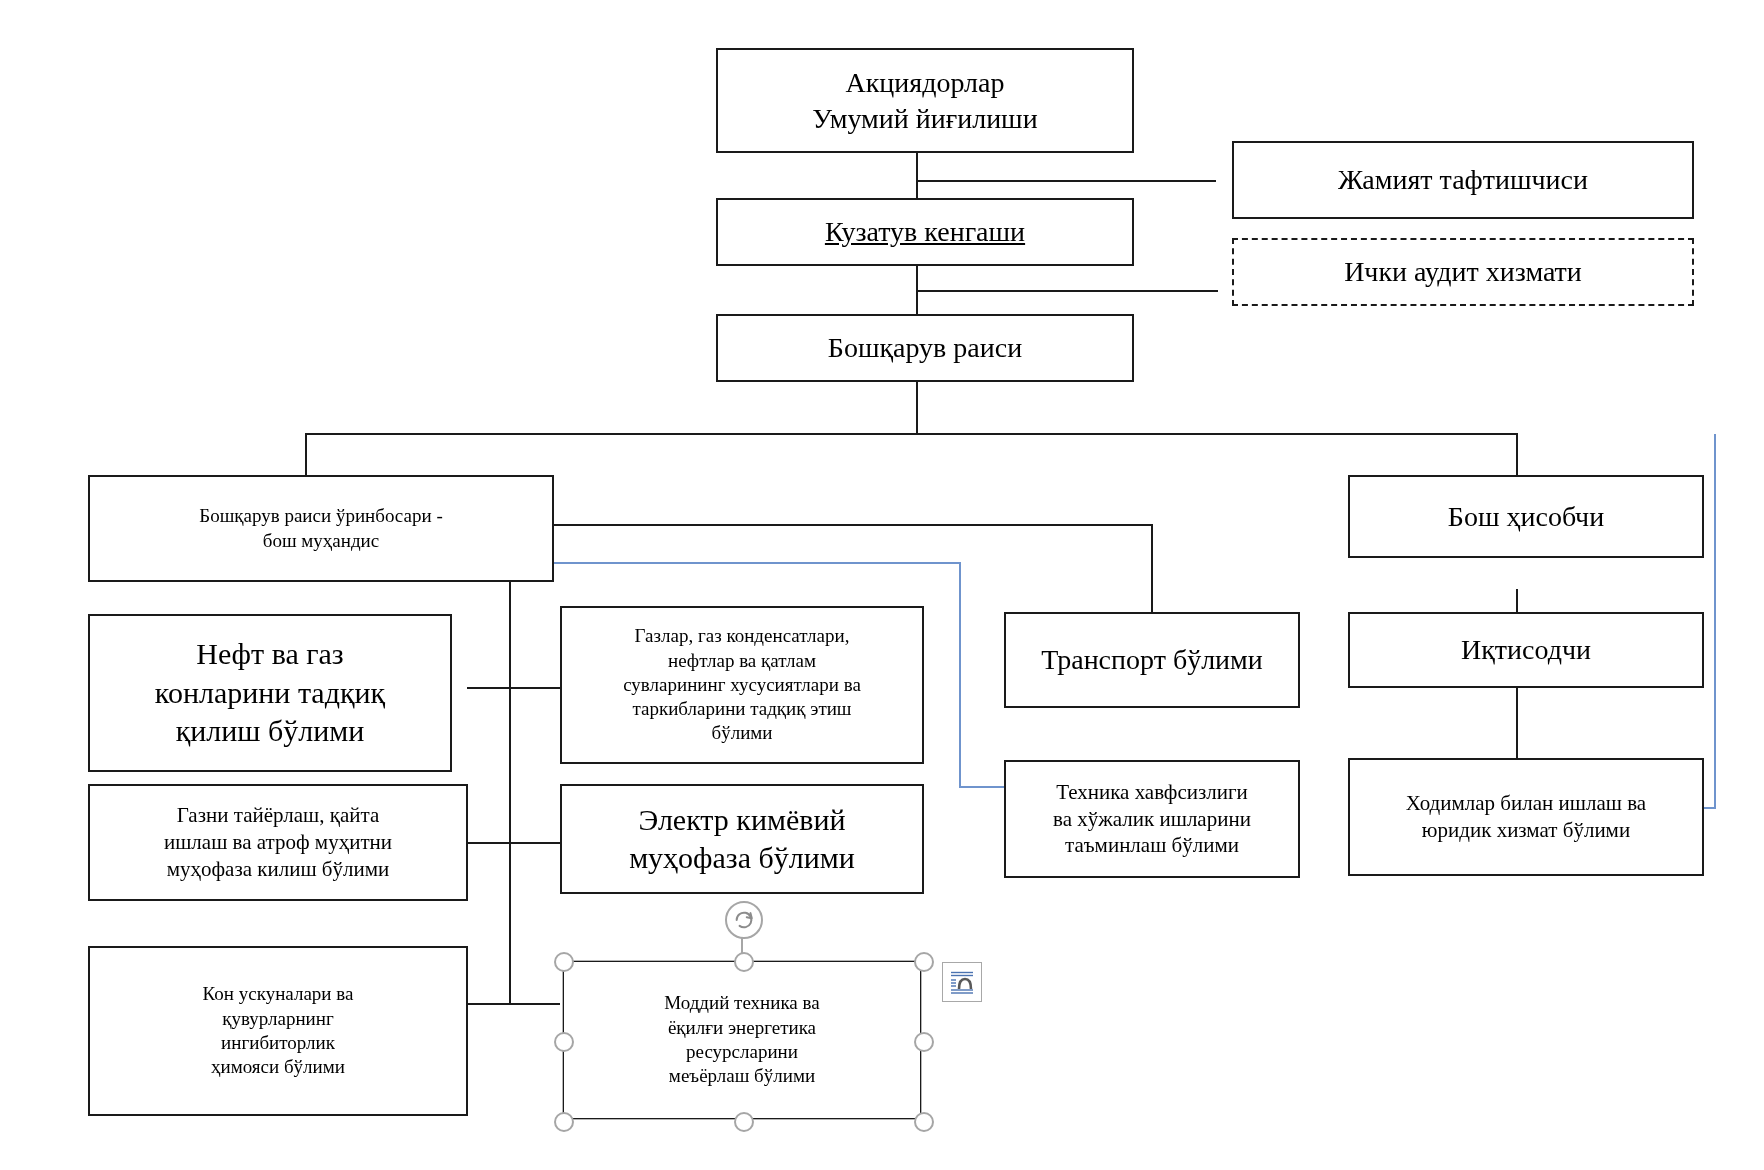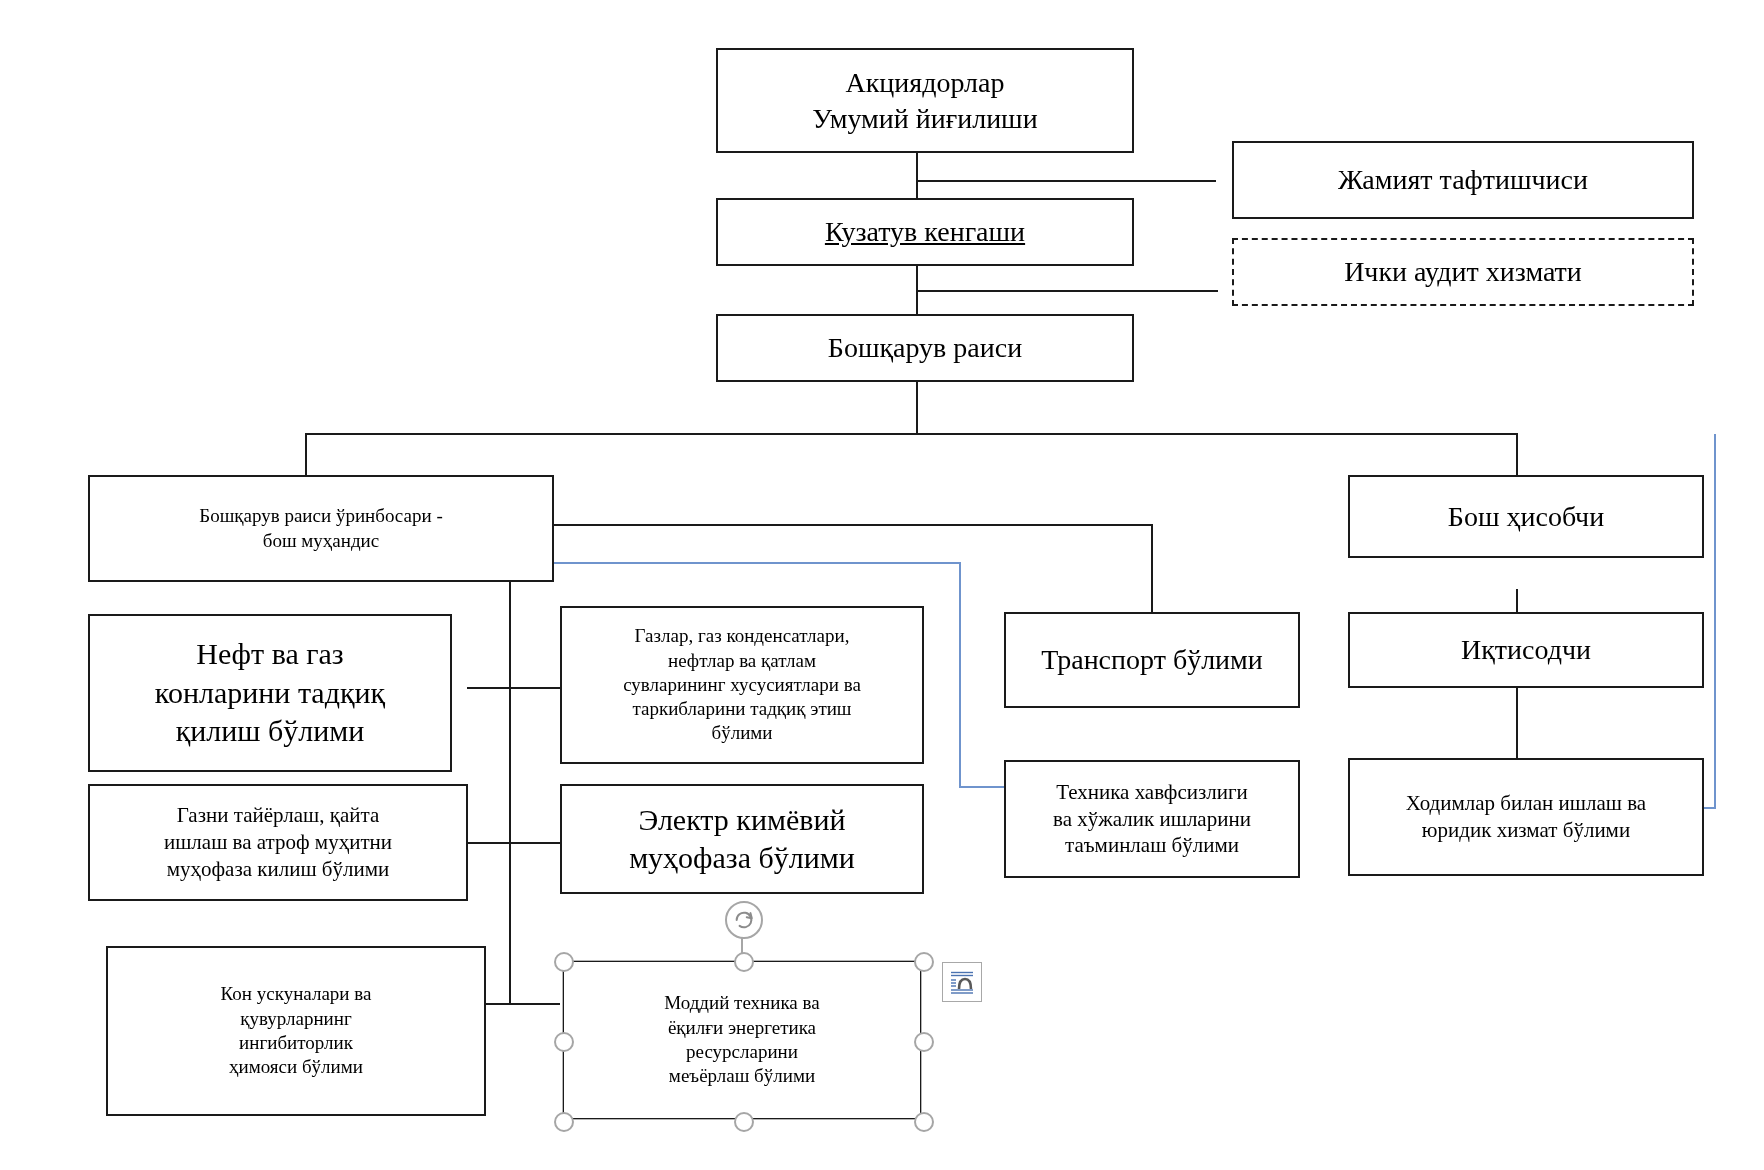--- a/index.html
+++ b/index.html
@@ -222,21 +222,21 @@
     <span>Техника хавфсизлиги
 ва  хўжалик ишларини
 таъминлаш бўлими</span>
   </div>
 
   <div class="node f-sm" style="left:1348px; top:758px; width:356px; height:118px;">
     <span>Ходимлар билан ишлаш ва
 юридик хизмат бўлими</span>
   </div>
 
-  <div class="node f-md" style="left:88px; top:946px; width:380px; height:170px;margin-left:18px;">
+  <div class="node f-md" style="left:88px; top:946px; width:380px; height:170px;">
     <span>Кон ускуналари ва
 қувурларнинг
 ингибиторлик
 ҳимояси бўлими</span>
   </div>
 
   <div class="node f-md selected-outline" style="left:562px; top:960px; width:360px; height:160px;">
     <span>Моддий техника ва
 ёқилғи энергетика
 ресурсларини

